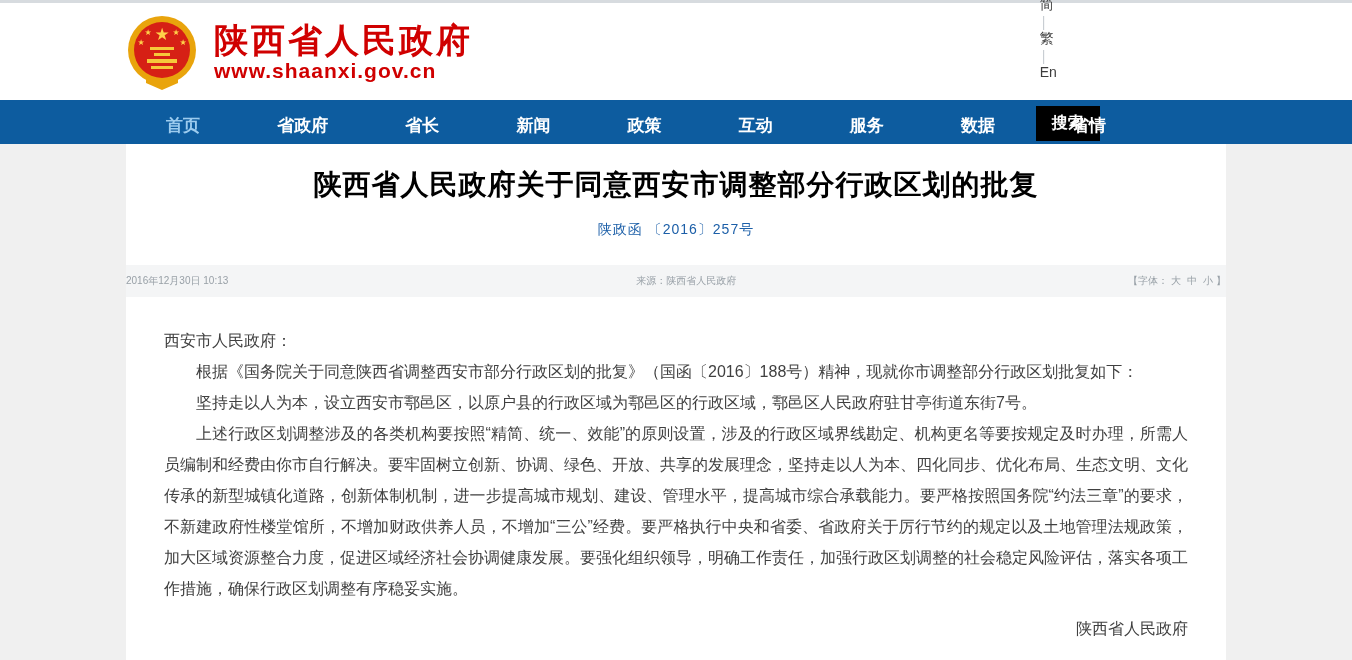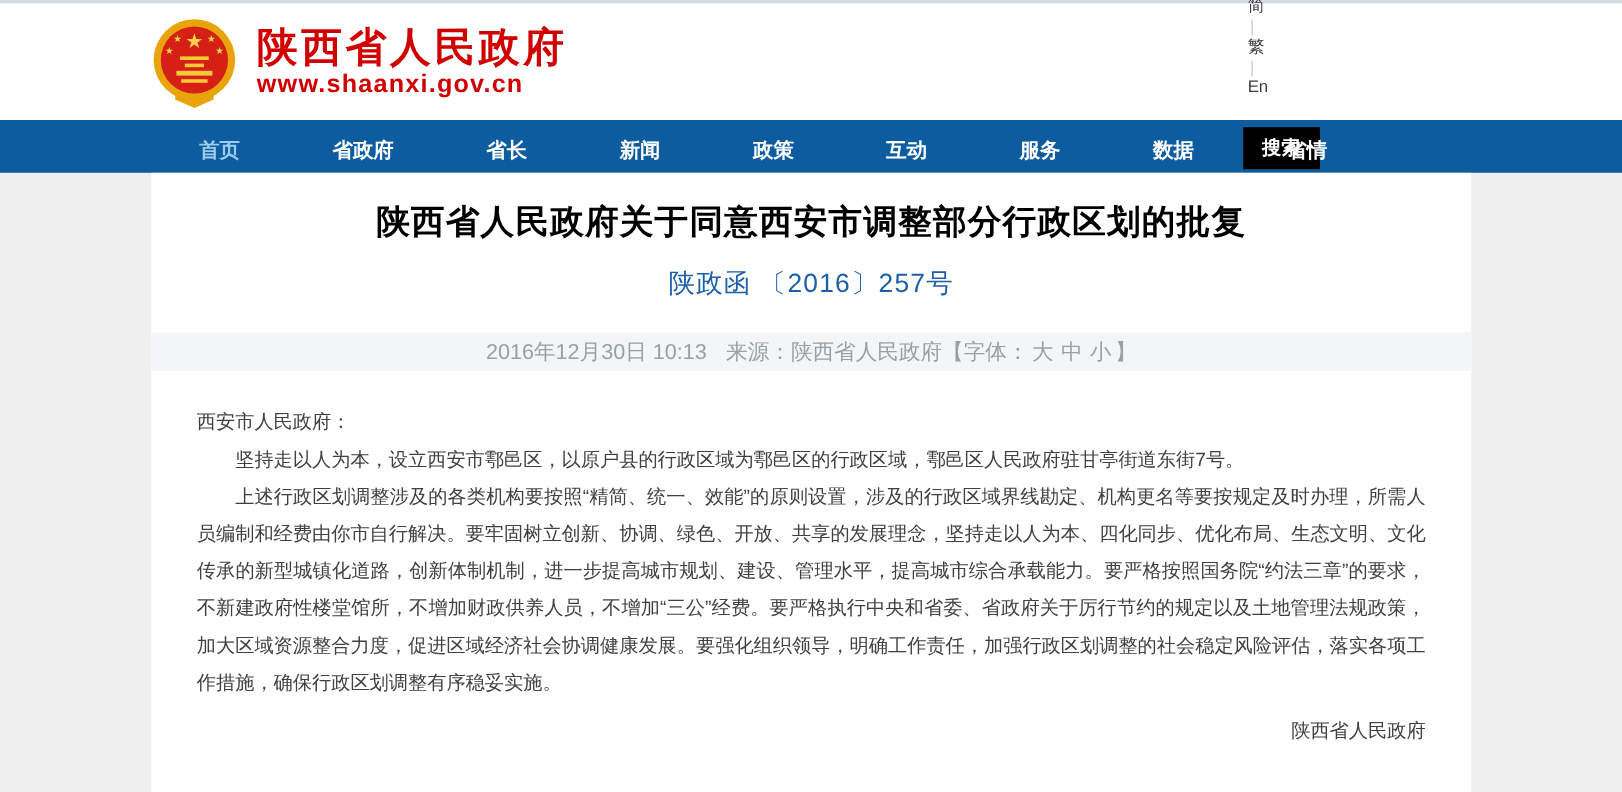--- a/index.html
+++ b/index.html
@@ -66,27 +66,27 @@
   
   .card {
     width: 1100px; margin: 0 auto; background: #ffffff;
     min-height: 516px; padding-bottom: 40px;
   }
   .title {
     text-align: center; color: #000000; font-size: 28px; font-weight: bold;
     padding-top: 22px; letter-spacing: 1px;
   }
   .doc-number {
-    text-align: center; color: #1c5fa8; font-size: 22px; margin-top: 17px;
+    text-align: center; color: #1c5fa8; font-size: 14px; margin-top: 17px;
     letter-spacing: 1px;
   }
   .meta-bar {
     background: #f4f5f6; height: 32px; margin-top: 26px;
-    display: flex; align-items: center; justify-content: center;
-    font-size: 18px; color: #98a0a7;
+    display: flex; align-items: center; justify-content: space-between;
+    font-size: 10px; color: #98a0a7;
   }
   .meta-bar .m-date { margin-right: 16px; }
   .meta-bar .m-source { }
   .font-ctl { display: inline-flex; align-items: center; }
   .font-size-link { color: #98a0a7; text-decoration: none; cursor: pointer; margin: 0 3px; }
 
   .body-text {
     padding: 28px 38px 0 38px; font-size: 16px; line-height: 31px; color: #404040;
     text-align: justify;
   }
@@ -171,20 +171,21 @@
         <span>【字体：</span>
         <a class="font-size-link">大</a>
         <a class="font-size-link">中</a>
         <a class="font-size-link">小</a>
         <span>】</span>
       </span>
     </div>
 
     <div class="body-text">
       <p class="no-indent">西安市人民政府：</p>
+      <p>根据《国务院关于同意陕西省调整西安市部分行政区划的批复》（国函〔2016〕188号）精神，现就你市调整部分行政区划批复如下：</p>
       <p>坚持走以人为本，设立西安市鄠邑区，以原户县的行政区域为鄠邑区的行政区域，鄠邑区人民政府驻甘亭街道东街7号。</p>
       <p>上述行政区划调整涉及的各类机构要按照“精简、统一、效能”的原则设置，涉及的行政区域界线勘定、机构更名等要按规定及时办理，所需人员编制和经费由你市自行解决。要牢固树立创新、协调、绿色、开放、共享的发展理念，坚持走以人为本、四化同步、优化布局、生态文明、文化传承的新型城镇化道路，创新体制机制，进一步提高城市规划、建设、管理水平，提高城市综合承载能力。要严格按照国务院“约法三章”的要求，不新建政府性楼堂馆所，不增加财政供养人员，不增加“三公”经费。要严格执行中央和省委、省政府关于厉行节约的规定以及土地管理法规政策，加大区域资源整合力度，促进区域经济社会协调健康发展。要强化组织领导，明确工作责任，加强行政区划调整的社会稳定风险评估，落实各项工作措施，确保行政区划调整有序稳妥实施。</p>
       <div class="signature">
         <p>陕西省人民政府</p>
 
       </div>
     </div>
   </main>
 </div>
 

